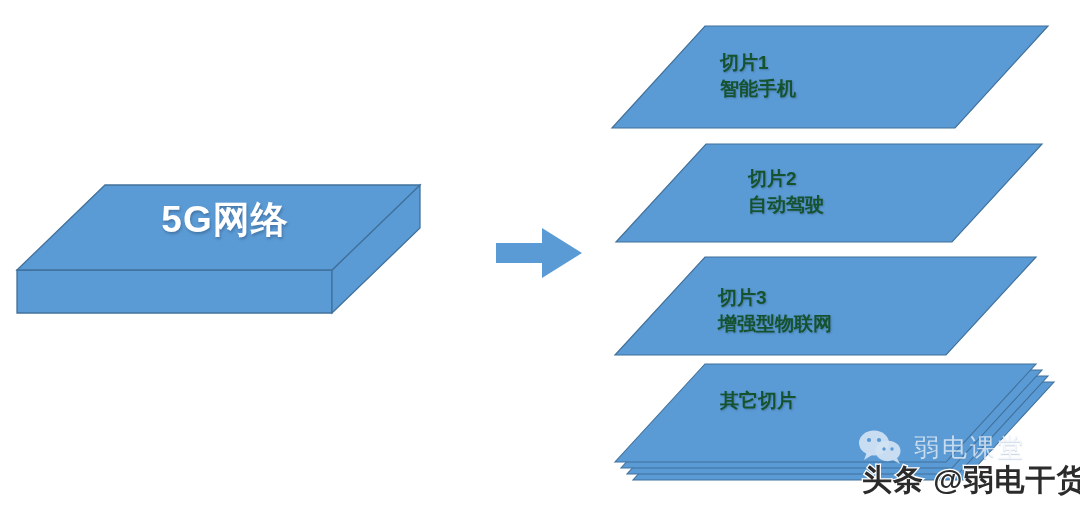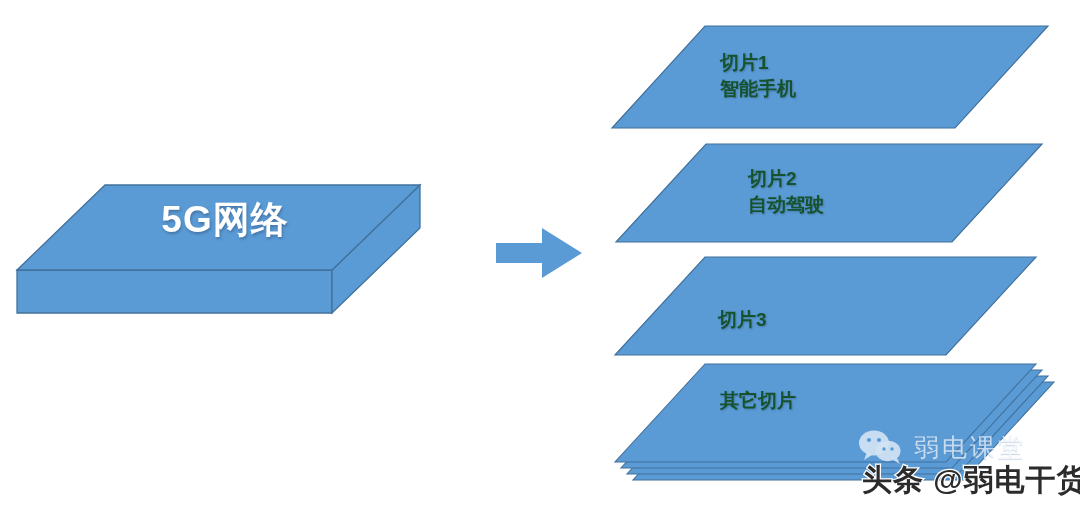--- a/index.html
+++ b/index.html
@@ -79,21 +79,21 @@
   .slice-text .l1 { display: block; }
   .slice-text .l2 { display: block; }
 
   #slice-0 { left: 610px; top: 12px; }
   #slice-0 .slice-text { left: 110px; top: 38px; }
 
   #slice-1 { left: 610px; top: 132px; }
   #slice-1 .slice-text { left: 110px; top: 34px; margin-left: 28px; }
 
   #slice-2 { left: 602px; top: 245px; }
-  #slice-2 .slice-text { left: 116px; top: 40px; margin-top: 22px; }
+  #slice-2 .slice-text { left: 116px; top: 40px; }
 
   #slice-3 { left: 602px; top: 352px; height: 150px; }
   #slice-3 .slice-text { left: 118px; top: 36px; }
 
   
   #wm-wechat {
     position: absolute;
     left: 858px;
     top: 424px;
     width: 222px;
@@ -169,20 +169,21 @@
       <span class="l2">自动驾驶</span>
     </div>
   </div>
 
   <div class="slice" id="slice-2">
     <svg class="slice-svg" width="470" height="130" viewBox="0 0 470 130">
       <polygon points="103,12 434,12 344,110 13,110" fill="#5B9BD5" stroke="#41719C" stroke-width="1.2"></polygon>
     </svg>
     <div class="slice-text">
       <span class="l1">切片3</span>
+      <span class="l2">增强型物联网</span>
     </div>
   </div>
 
   <div class="slice" id="slice-3">
     <svg class="slice-svg" width="478" height="150" viewBox="0 0 478 150">
 
       <polygon points="121,30 452,30 362,128 31,128" fill="#5B9BD5" stroke="#41719C" stroke-width="1.1"></polygon>
       <polygon points="115,24 446,24 356,122 25,122" fill="#5B9BD5" stroke="#41719C" stroke-width="1.1"></polygon>
       <polygon points="109,18 440,18 350,116 19,116" fill="#5B9BD5" stroke="#41719C" stroke-width="1.1"></polygon>
       <polygon points="103,12 434,12 344,110 13,110" fill="#5B9BD5" stroke="#41719C" stroke-width="1.1"></polygon>

